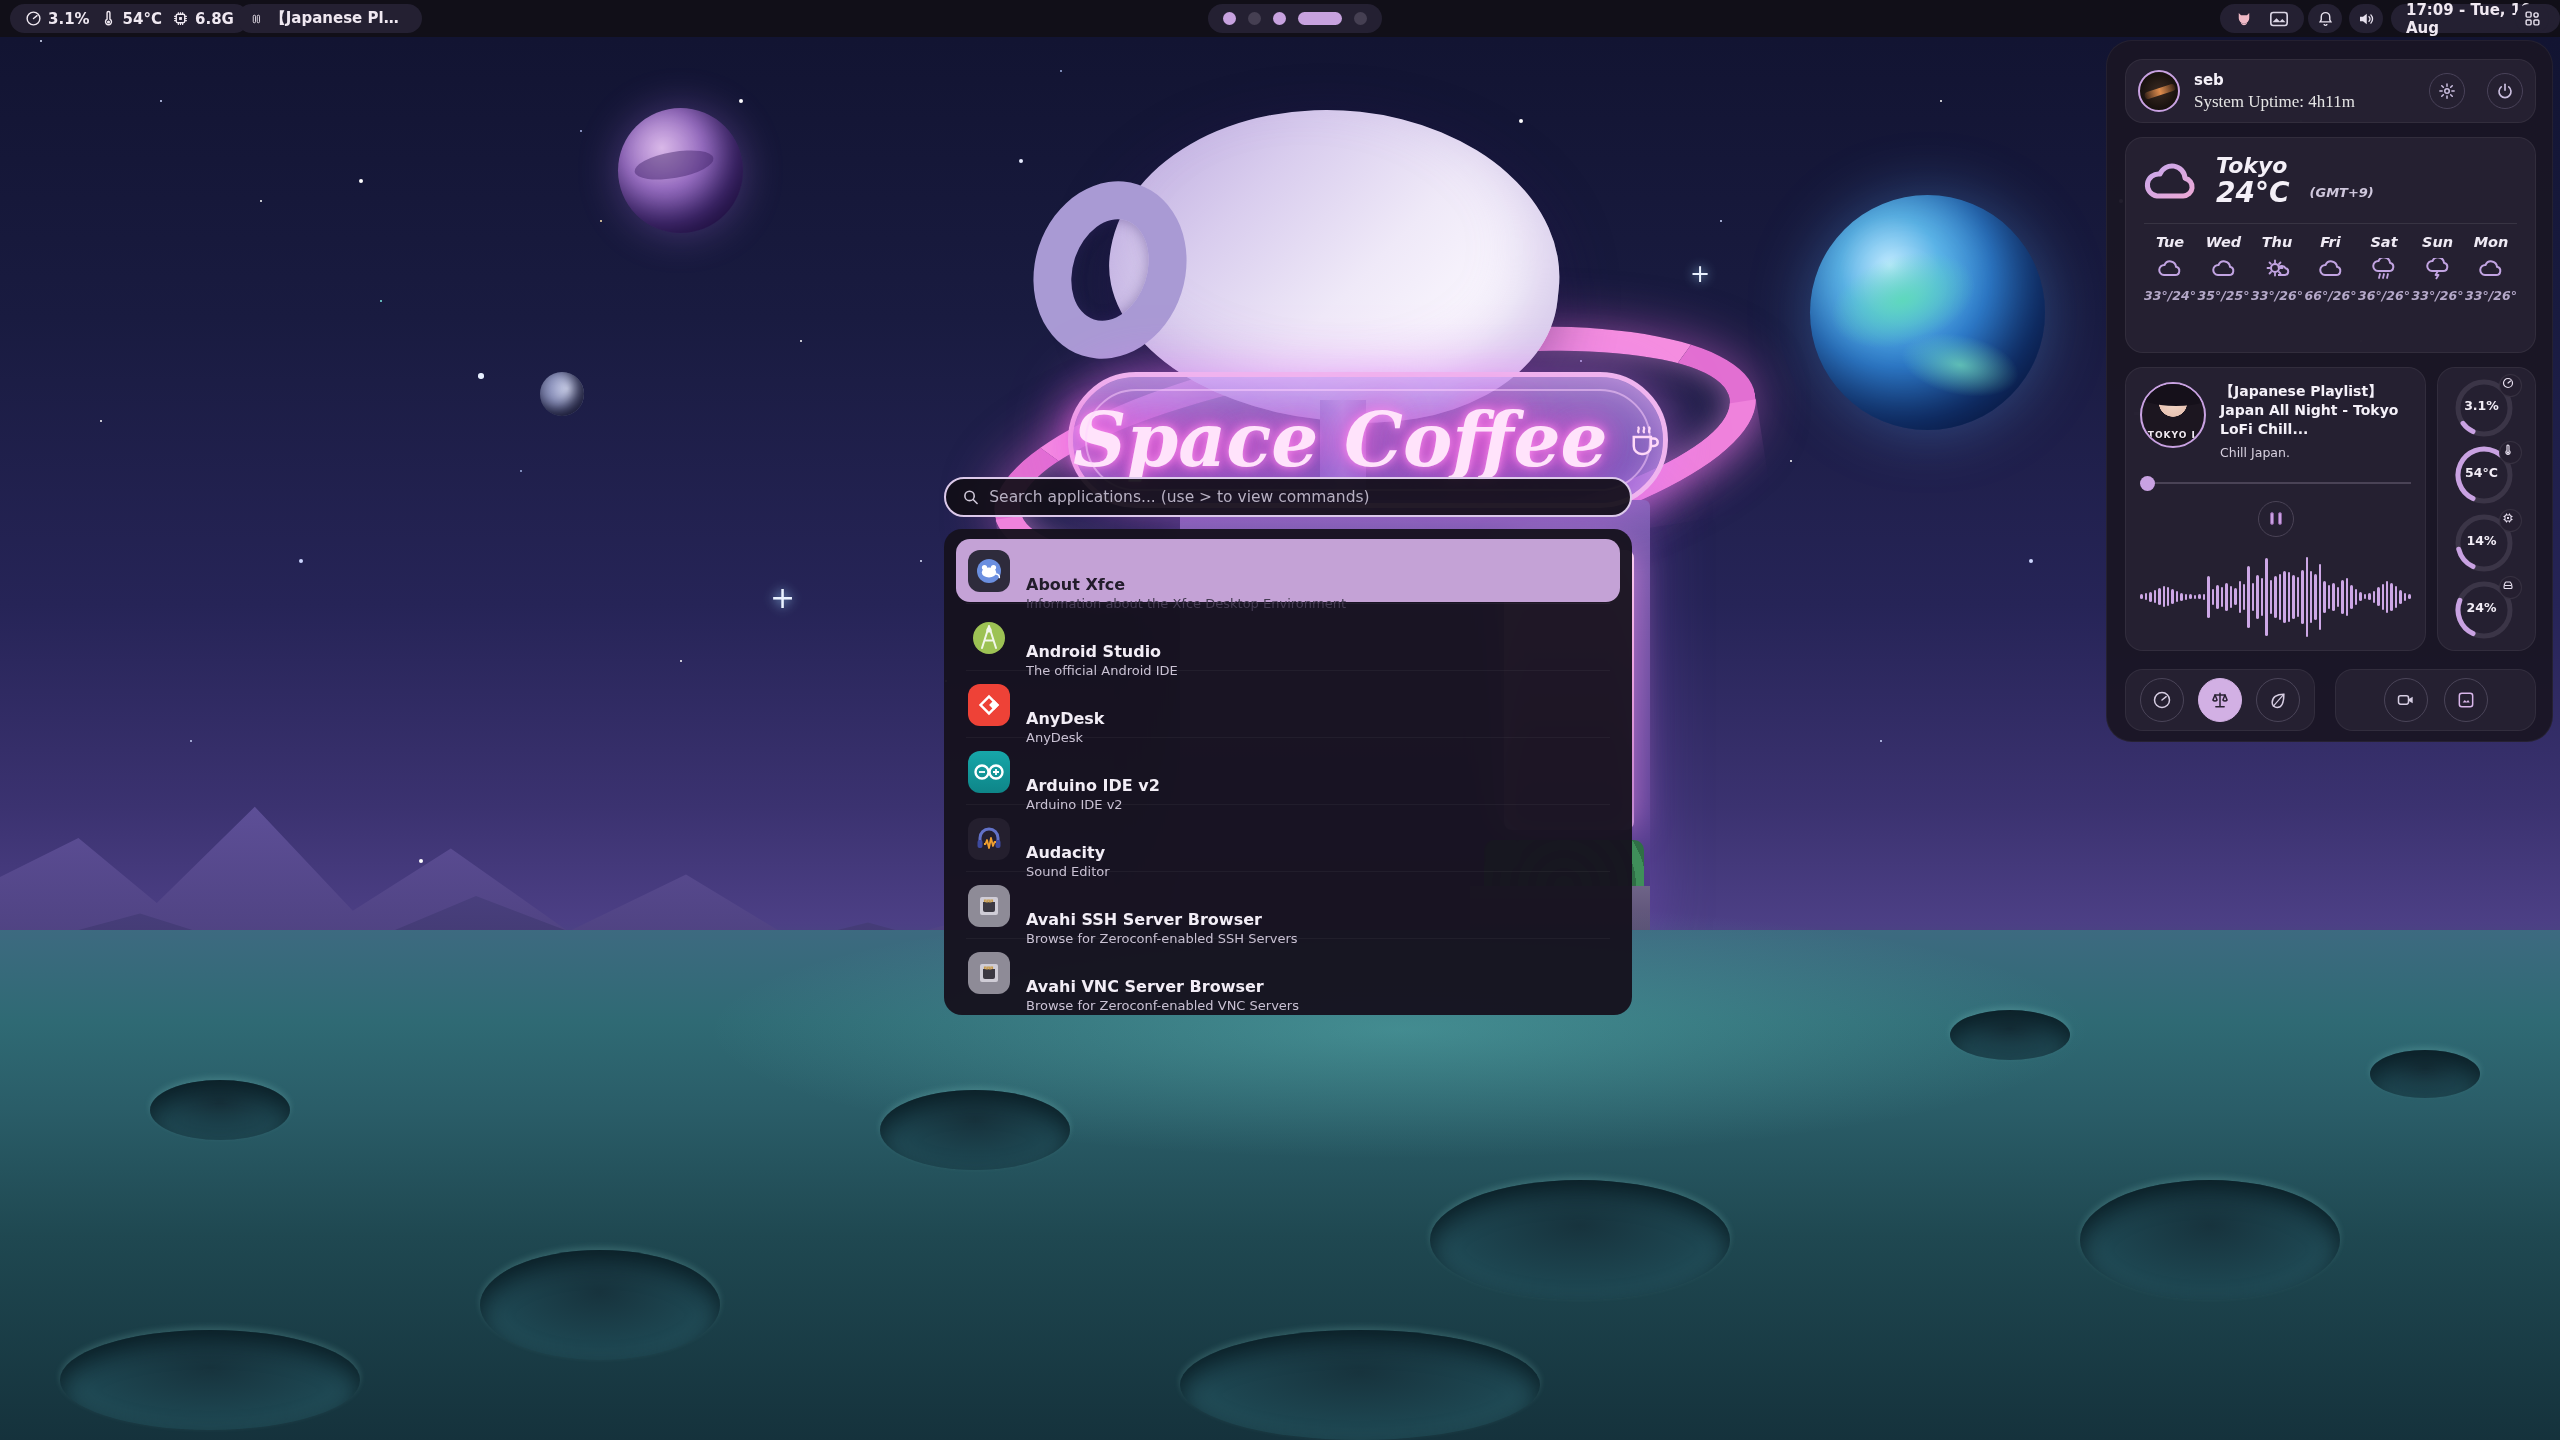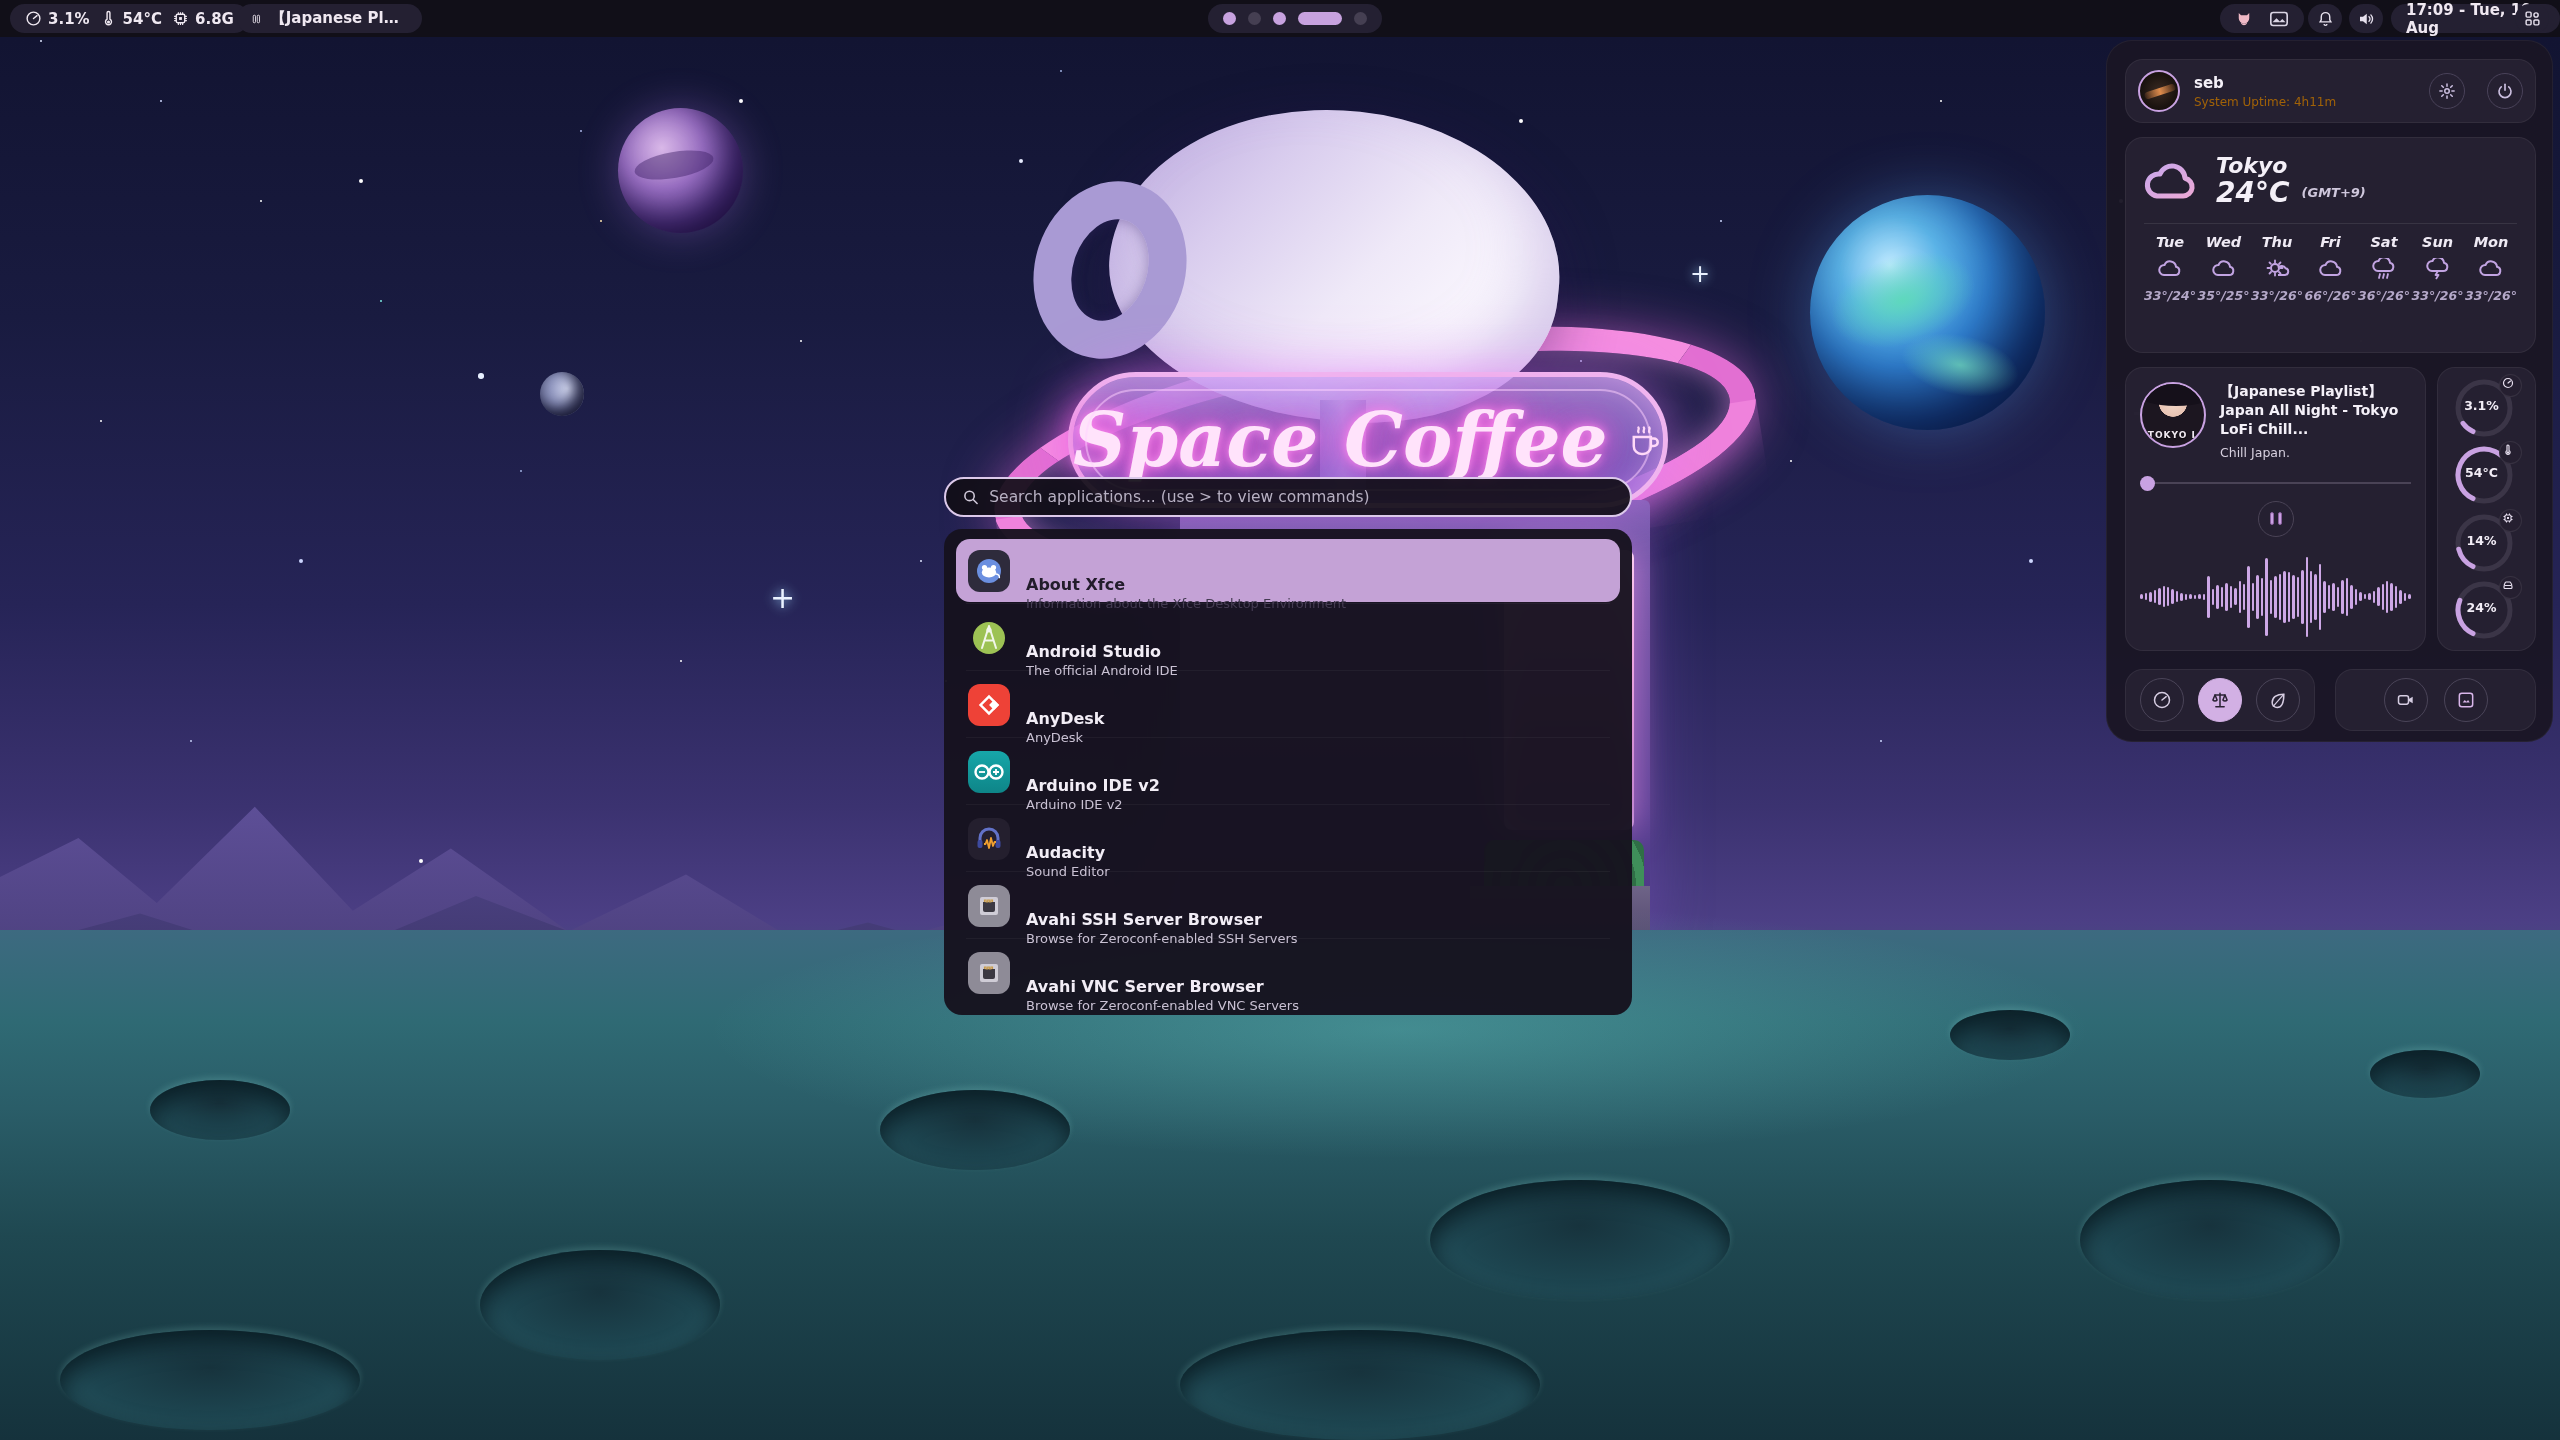--- a/index.html
+++ b/index.html
@@ -125,28 +125,28 @@
   #sidebar { position:absolute; left:2106px; top:40px; width:447px; height:702px; border-radius:26px;
     background:rgba(26,22,36,.96); border:1px solid rgba(255,255,255,.05);padding-left:48px; }
   .card { position:absolute; background:rgba(42,36,54,.75); border:1px solid rgba(255,255,255,.06); border-radius:18px; }
   #user-card { left:18px; top:18px; width:411px; height:64px; display:flex; align-items:center; padding:0 12px; gap:14px; }
   .avatar { width:42px; height:42px; border-radius:50%; border:2px solid #c9a2e2;
     background:radial-gradient(circle at 50% 50%, #3a2a22 0%, #1c1410 60%, #0e0a08 100%); position:relative; overflow:hidden; }
   .avatar::before { content:""; position:absolute; left:4px; top:16px; width:32px; height:7px; border-radius:4px;
     background:linear-gradient(90deg, rgba(230,120,60,.1), rgba(240,150,80,.9), rgba(230,120,60,.1)); transform:rotate(-18deg); }
   .user-texts { display:flex; flex-direction:column; gap:3px; flex:1; }
   .user-name { color:#f4f0f8; font-size:15px; font-weight:700; }
-  .user-uptime { color:#a16207; font-size:12px; }
+  .user-uptime { color:#e5e5e5; font-size:17px;font-family:Liberation Serif, serif; }
   .round-btn { width:36px; height:36px; border-radius:50%; border:1px solid #494259; display:flex; align-items:center;
     justify-content:center; margin-left:8px; }
 
   #weather-card { left:18px; top:96px; width:411px; height:216px; padding:16px 16px 10px;font-style:italic; }
   .weather-now { display:flex; align-items:center; gap:16px; }
   .weather-city { color:#f4f0f8; font-size:22px; font-weight:800; line-height:1.1; }
-  .weather-temp { color:#f4f0f8; font-size:28px; font-weight:800; line-height:1.1; display:flex; align-items:center; gap:12px;}
+  .weather-temp { color:#f4f0f8; font-size:28px; font-weight:800; line-height:1.1; display:flex; align-items:center; gap:20px;}
   .weather-tz { font-size:13px; font-weight:700; color:#cfc7dc; }
   .weather-divider { margin:14px 2px 10px; height:1px; background:rgba(255,255,255,.09); }
   .forecast { display:flex; justify-content:space-between; padding:0 2px; }
   .fc-col { display:flex; flex-direction:column; align-items:center; gap:8px; width:52px; }
   .fc-day { color:#efeaf4; font-size:14.5px; font-weight:700; }
   .fc-temps { color:#b4a8c8; font-size:12.5px; font-weight:600; }
 
   #player-card { left:18px; top:326px; width:301px; height:284px; padding:14px; }
   .player-top { display:flex; gap:14px; }
   .album { width:66px; height:66px; border-radius:50%; border:2px solid #c9a2e2; flex:0 0 66px; position:relative; overflow:hidden;

